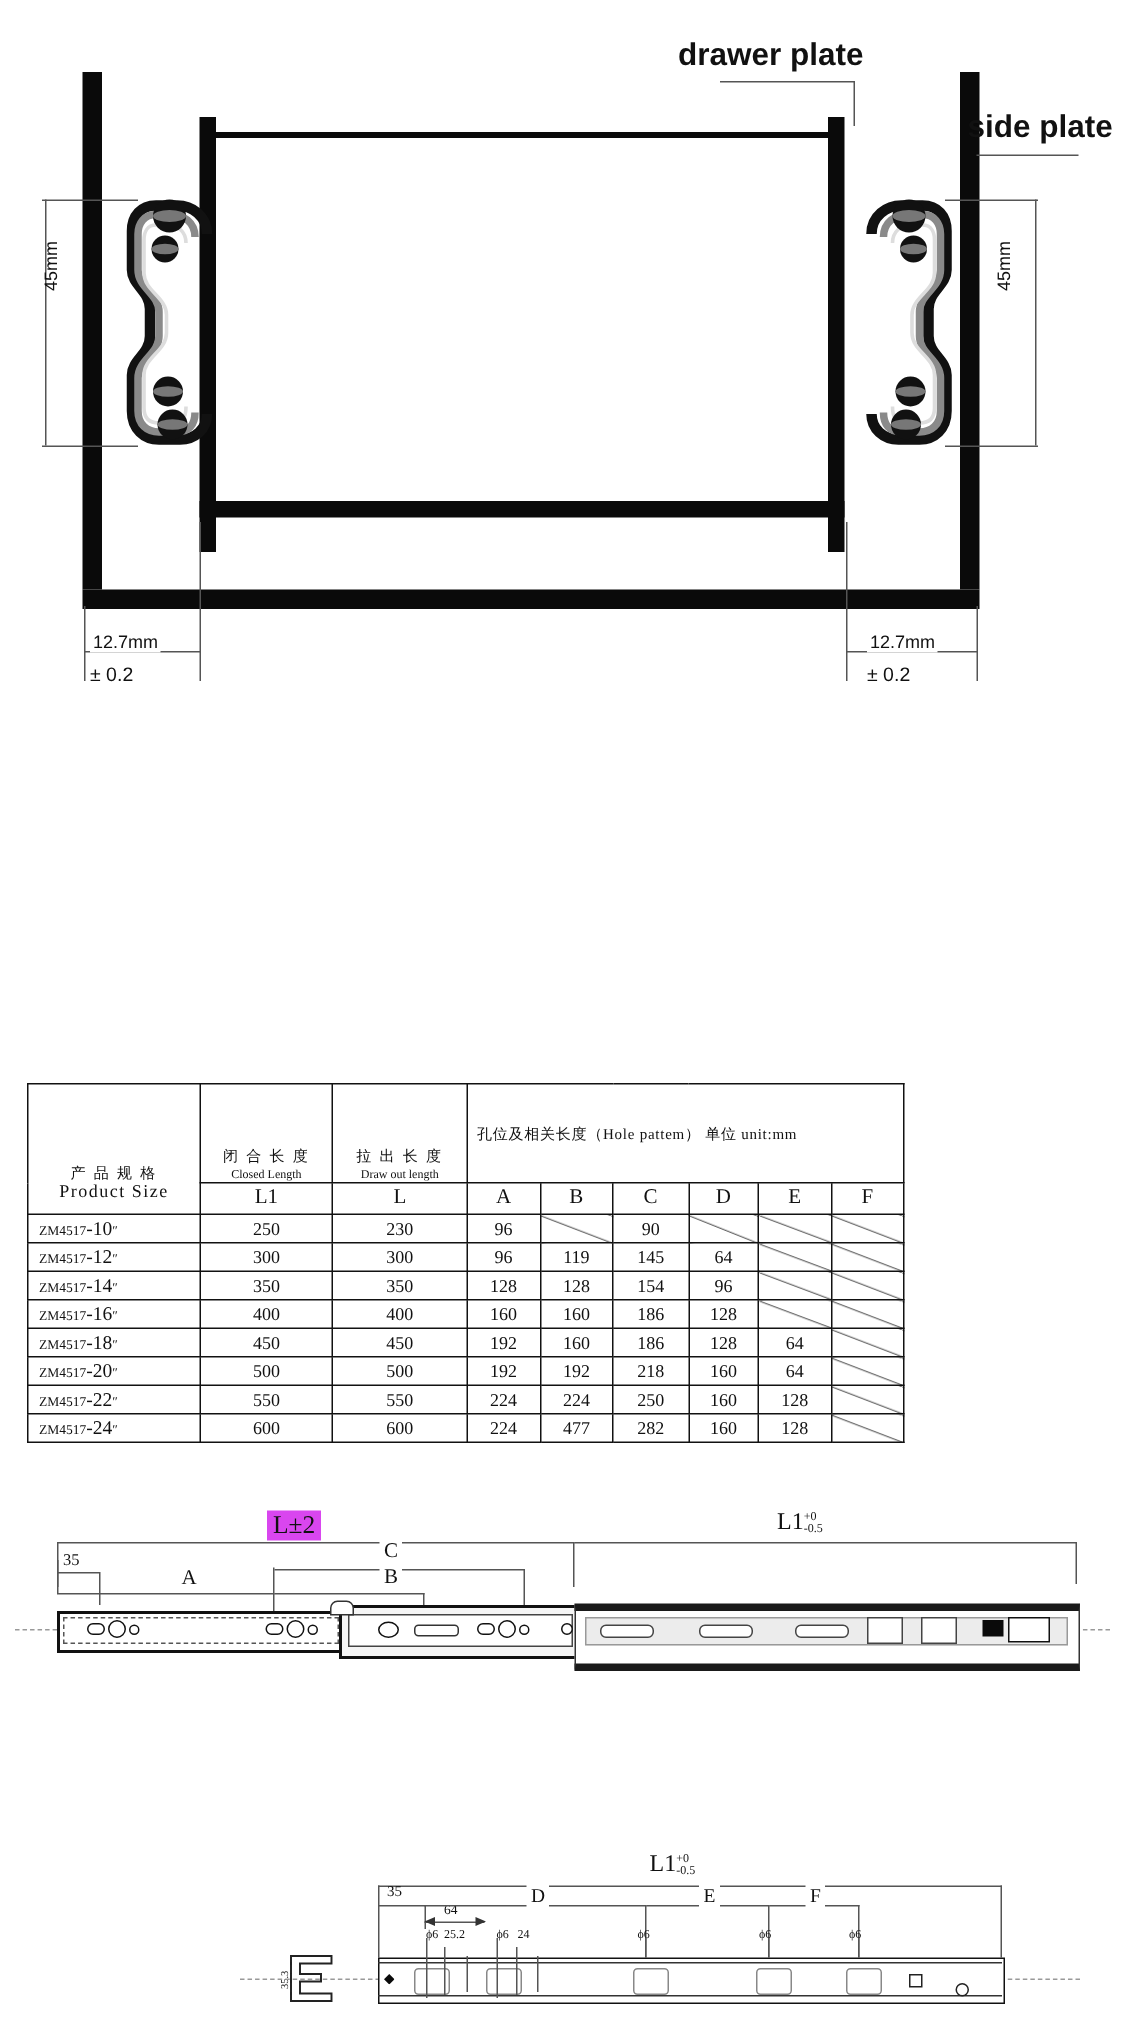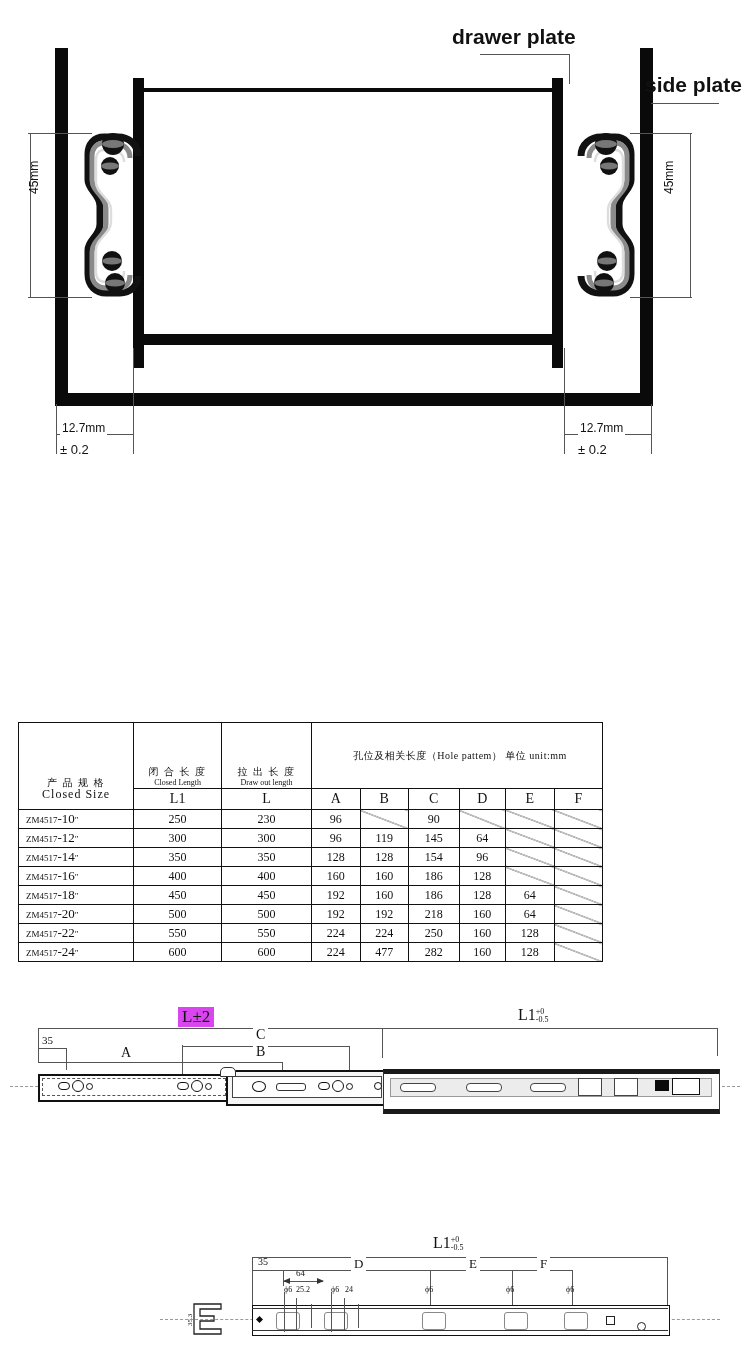--- a/index.html
+++ b/index.html
@@ -257,31 +257,31 @@
     <div class="abs" style="left:564px;top:692px;width:22px;height:16px;border:1px solid #888;border-radius:3px;background:#fff;"></div>
     <div class="smallsq" style="left:606px;top:696px;width:7px;height:7px;"></div>
     <div class="dot" style="left:637px;top:702px;width:7px;height:7px;"></div>
   </div>
 
   <table id="spec-table">
     <thead>
       <tr>
         <th rowspan="2" style="width:115px;height:36px;">
           <span class="cn">产 品 规 格</span>
-          <span class="en" style="font-size:12px;letter-spacing:1px;">Closed Size</span>
+          <span class="en" style="font-size:12px;letter-spacing:1px;">Product Size</span>
         </th>
         <th style="width:88px;height:18px;">
           <span class="cn">闭 合 长 度</span>
           <span class="en">Closed Length</span>
         </th>
         <th style="width:90px;">
           <span class="cn">拉 出 长 度</span>
           <span class="en">Draw out length</span>
         </th>
-        <th colspan="6" class="hdrHole" style="text-align:center;padding-left:6px;">孔位及相关长度（Hole pattem）  单位 unit:mm</th>
+        <th colspan="6" class="hdrHole" style="text-align:left;padding-left:6px;">孔位及相关长度（Hole pattem）  单位 unit:mm</th>
       </tr>
       <tr>
         <th class="colhead bigsym">L1</th>
         <th class="colhead bigsym">L</th>
         <th class="colhead" style="width:48px;">A</th>
         <th class="colhead" style="width:48px;">B</th>
         <th class="colhead" style="width:50px;">C</th>
         <th class="colhead" style="width:46px;">D</th>
         <th class="colhead" style="width:48px;">E</th>
         <th class="colhead" style="width:48px;">F</th>

